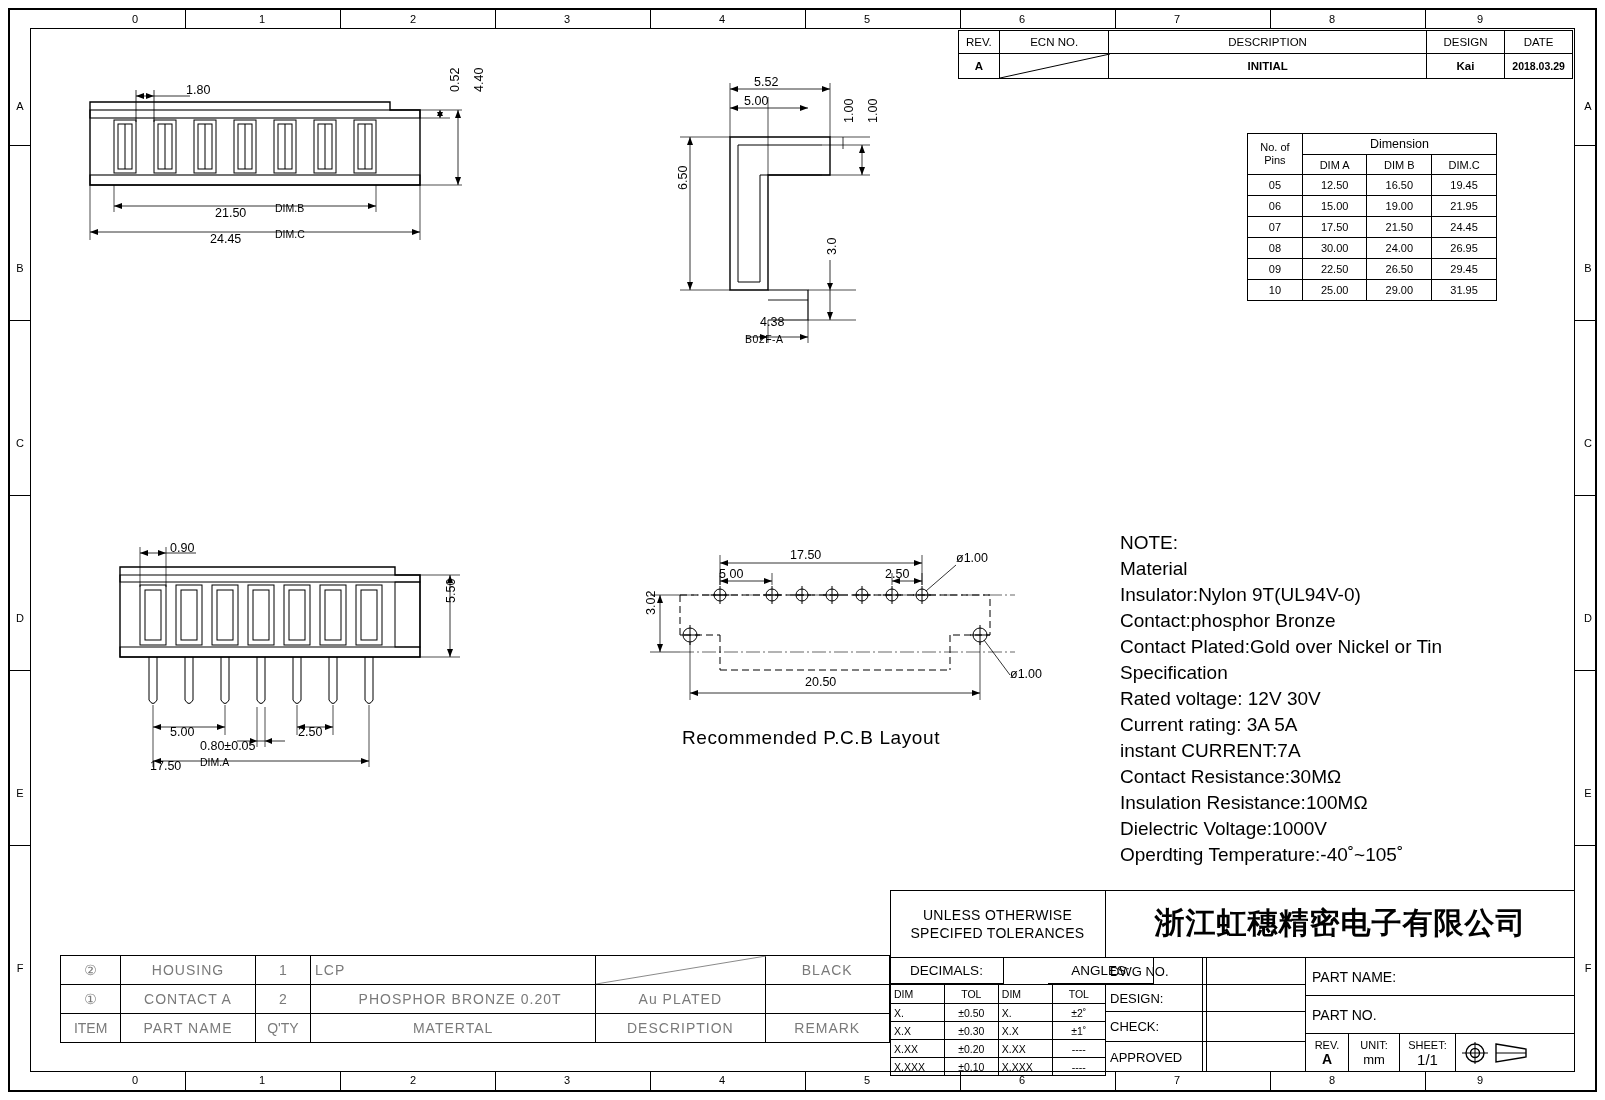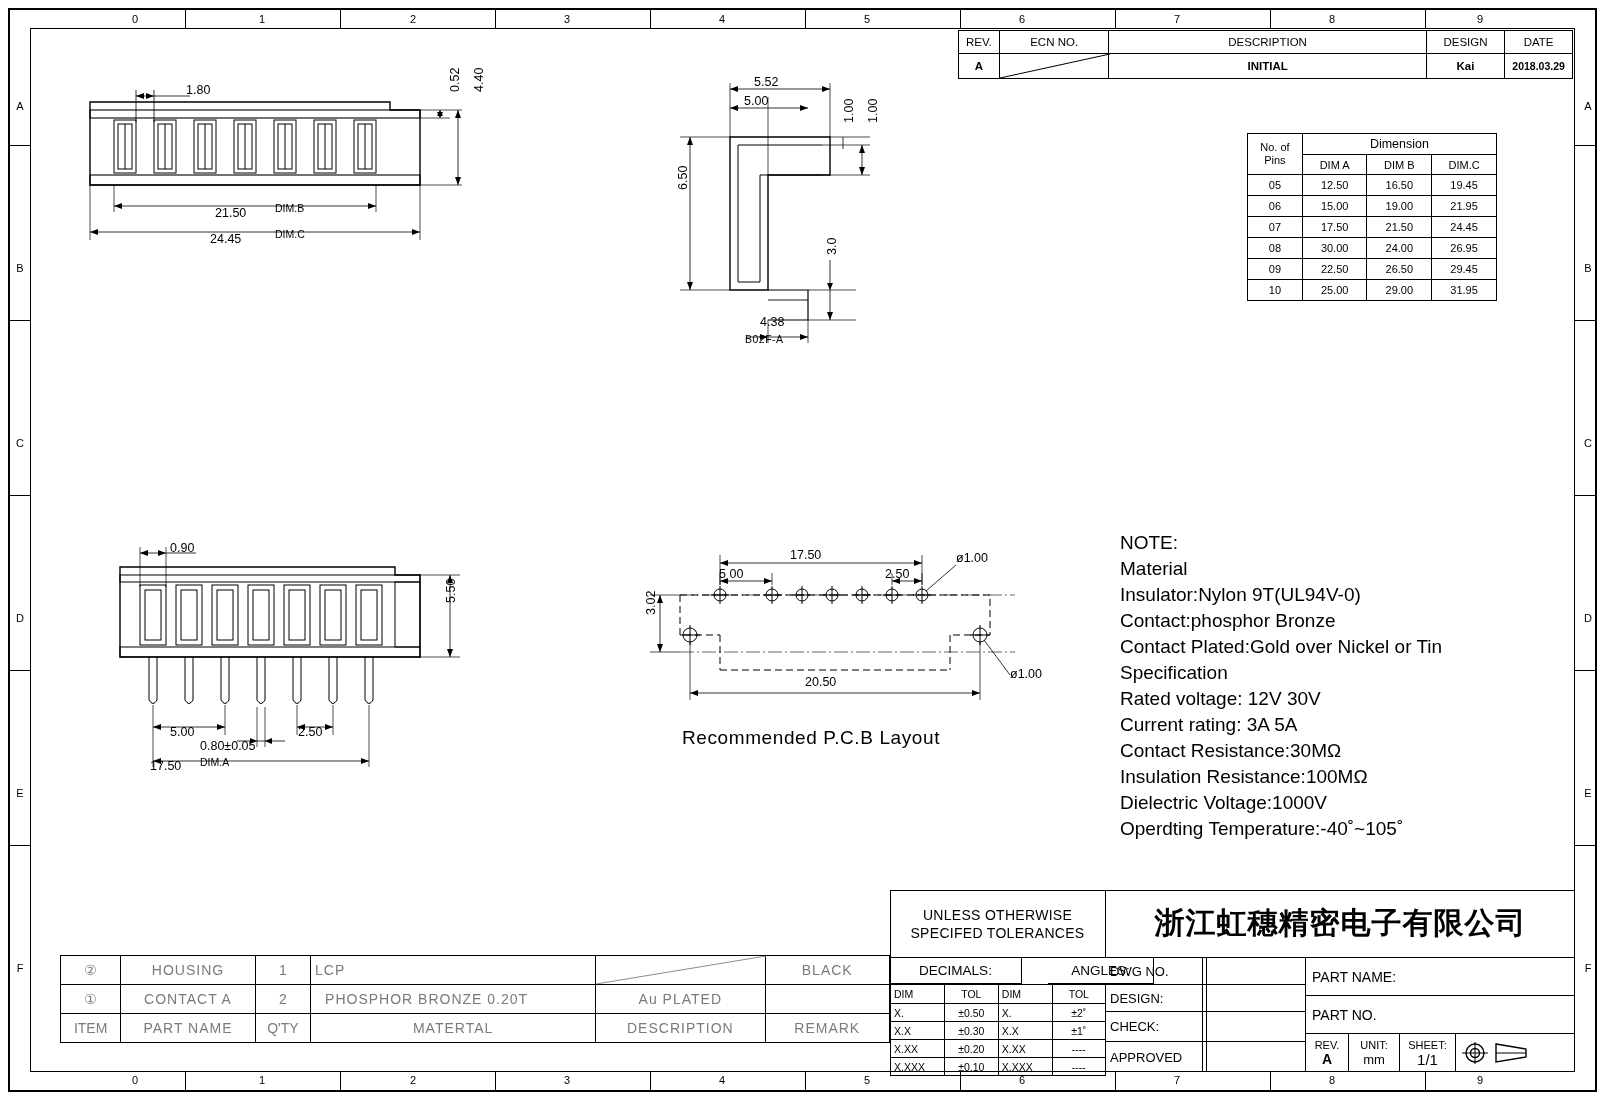--- a/index.html
+++ b/index.html
@@ -476,38 +476,39 @@
 
   <div class="abs" style="left:1120px;top:530px;width:430px;">
     <div style="font-size:19px;line-height:26px;">NOTE:</div>
     <div style="font-size:19px;line-height:26px;">Material</div>
     <div style="font-size:19px;line-height:26px;">Insulator:Nylon 9T(UL94V-0)</div>
     <div style="font-size:19px;line-height:26px;">Contact:phosphor Bronze</div>
     <div style="font-size:19px;line-height:26px;">Contact Plated:Gold over Nickel or Tin</div>
     <div style="font-size:19px;line-height:26px;">Specification</div>
     <div style="font-size:19px;line-height:26px;">Rated voltage: 12V  30V</div>
     <div style="font-size:19px;line-height:26px;">Current rating: 3A   5A</div>
+    <div style="font-size:19px;line-height:26px;">instant CURRENT:7A</div>
     <div style="font-size:19px;line-height:26px;">Contact Resistance:30MΩ</div>
     <div style="font-size:19px;line-height:26px;">Insulation Resistance:100MΩ</div>
     <div style="font-size:19px;line-height:26px;">Dielectric Voltage:1000V</div>
     <div style="font-size:19px;line-height:26px;">Operdting Temperature:-40˚~105˚</div>
   </div>
 
   <div class="abs" style="left:890px;top:890px;width:685px;height:182px;border:1.4px solid #000;box-sizing:border-box;"></div>
 
   <div class="abs" style="left:890px;top:890px;width:216px;height:68px;border-right:1.4px solid #000;border-bottom:1.4px solid #000;box-sizing:border-box;display:flex;flex-direction:column;justify-content:center;align-items:center;text-align:center;">
     <div style="font-size:14px;line-height:18px;letter-spacing:0.3px;">UNLESS OTHERWISE</div>
     <div style="font-size:14px;line-height:18px;letter-spacing:0.3px;">SPECIFED TOLERANCES</div>
   </div>
 
   <div class="abs" style="left:1106px;top:890px;width:469px;height:68px;border-bottom:1.4px solid #000;box-sizing:border-box;display:flex;align-items:center;justify-content:center;">
     <div style="font-size:30px;font-weight:bold;letter-spacing:1px;font-family:'DejaVu Sans',sans-serif;">浙江虹穗精密电子有限公司</div>
   </div>
 
-  <div class="abs" style="left:890px;top:958px;width:132px;height:26px;border-right:1.4px solid #000;border-bottom:1.2px solid #000;box-sizing:border-box;display:flex;align-items:center;justify-content:center;">
+  <div class="abs" style="left:890px;top:958px;width:114px;height:26px;border-right:1.4px solid #000;border-bottom:1.2px solid #000;box-sizing:border-box;display:flex;align-items:center;justify-content:center;">
     <span style="font-size:13.5px;">DECIMALS:</span>
   </div>
   <div class="abs" style="left:1048px;top:958px;width:106px;height:26px;border-right:1.4px solid #000;border-bottom:1.2px solid #000;box-sizing:border-box;display:flex;align-items:center;justify-content:center;">
     <span style="font-size:13.5px;">ANGLES:</span>
   </div>
 
   <div class="abs" style="left:890px;top:984px;">
     <table class="grid" style="width:216px;font-size:10.5px;">
       <tbody>
           <tr>
@@ -611,21 +612,21 @@
                 <line x1="0" y1="28" x2="170" y2="0" stroke="#8a8a8a" stroke-width="1"></line>
               </svg>
           <span></span>
         </td>
         <td style="width:125px;letter-spacing:1px;">BLACK</td>
       </tr>
       <tr>
         <td style="height:28px;">①</td>
         <td style="letter-spacing:1px;">CONTACT A</td>
         <td>2</td>
-        <td style="text-align:left;padding-left:14px;letter-spacing:1px;">PHOSPHOR BRONZE 0.20T</td>
+        <td style="text-align:center;padding-left:14px;letter-spacing:1px;">PHOSPHOR BRONZE 0.20T</td>
         <td style="letter-spacing:1px;">Au PLATED</td>
         <td></td>
       </tr>
       <tr>
         <td style="height:28px;">ITEM</td>
         <td style="letter-spacing:1px;">PART NAME</td>
         <td>Q'TY</td>
         <td style="letter-spacing:1px;">MATERTAL</td>
         <td style="letter-spacing:1px;">DESCRIPTION</td>
         <td style="letter-spacing:1px;">REMARK</td>

